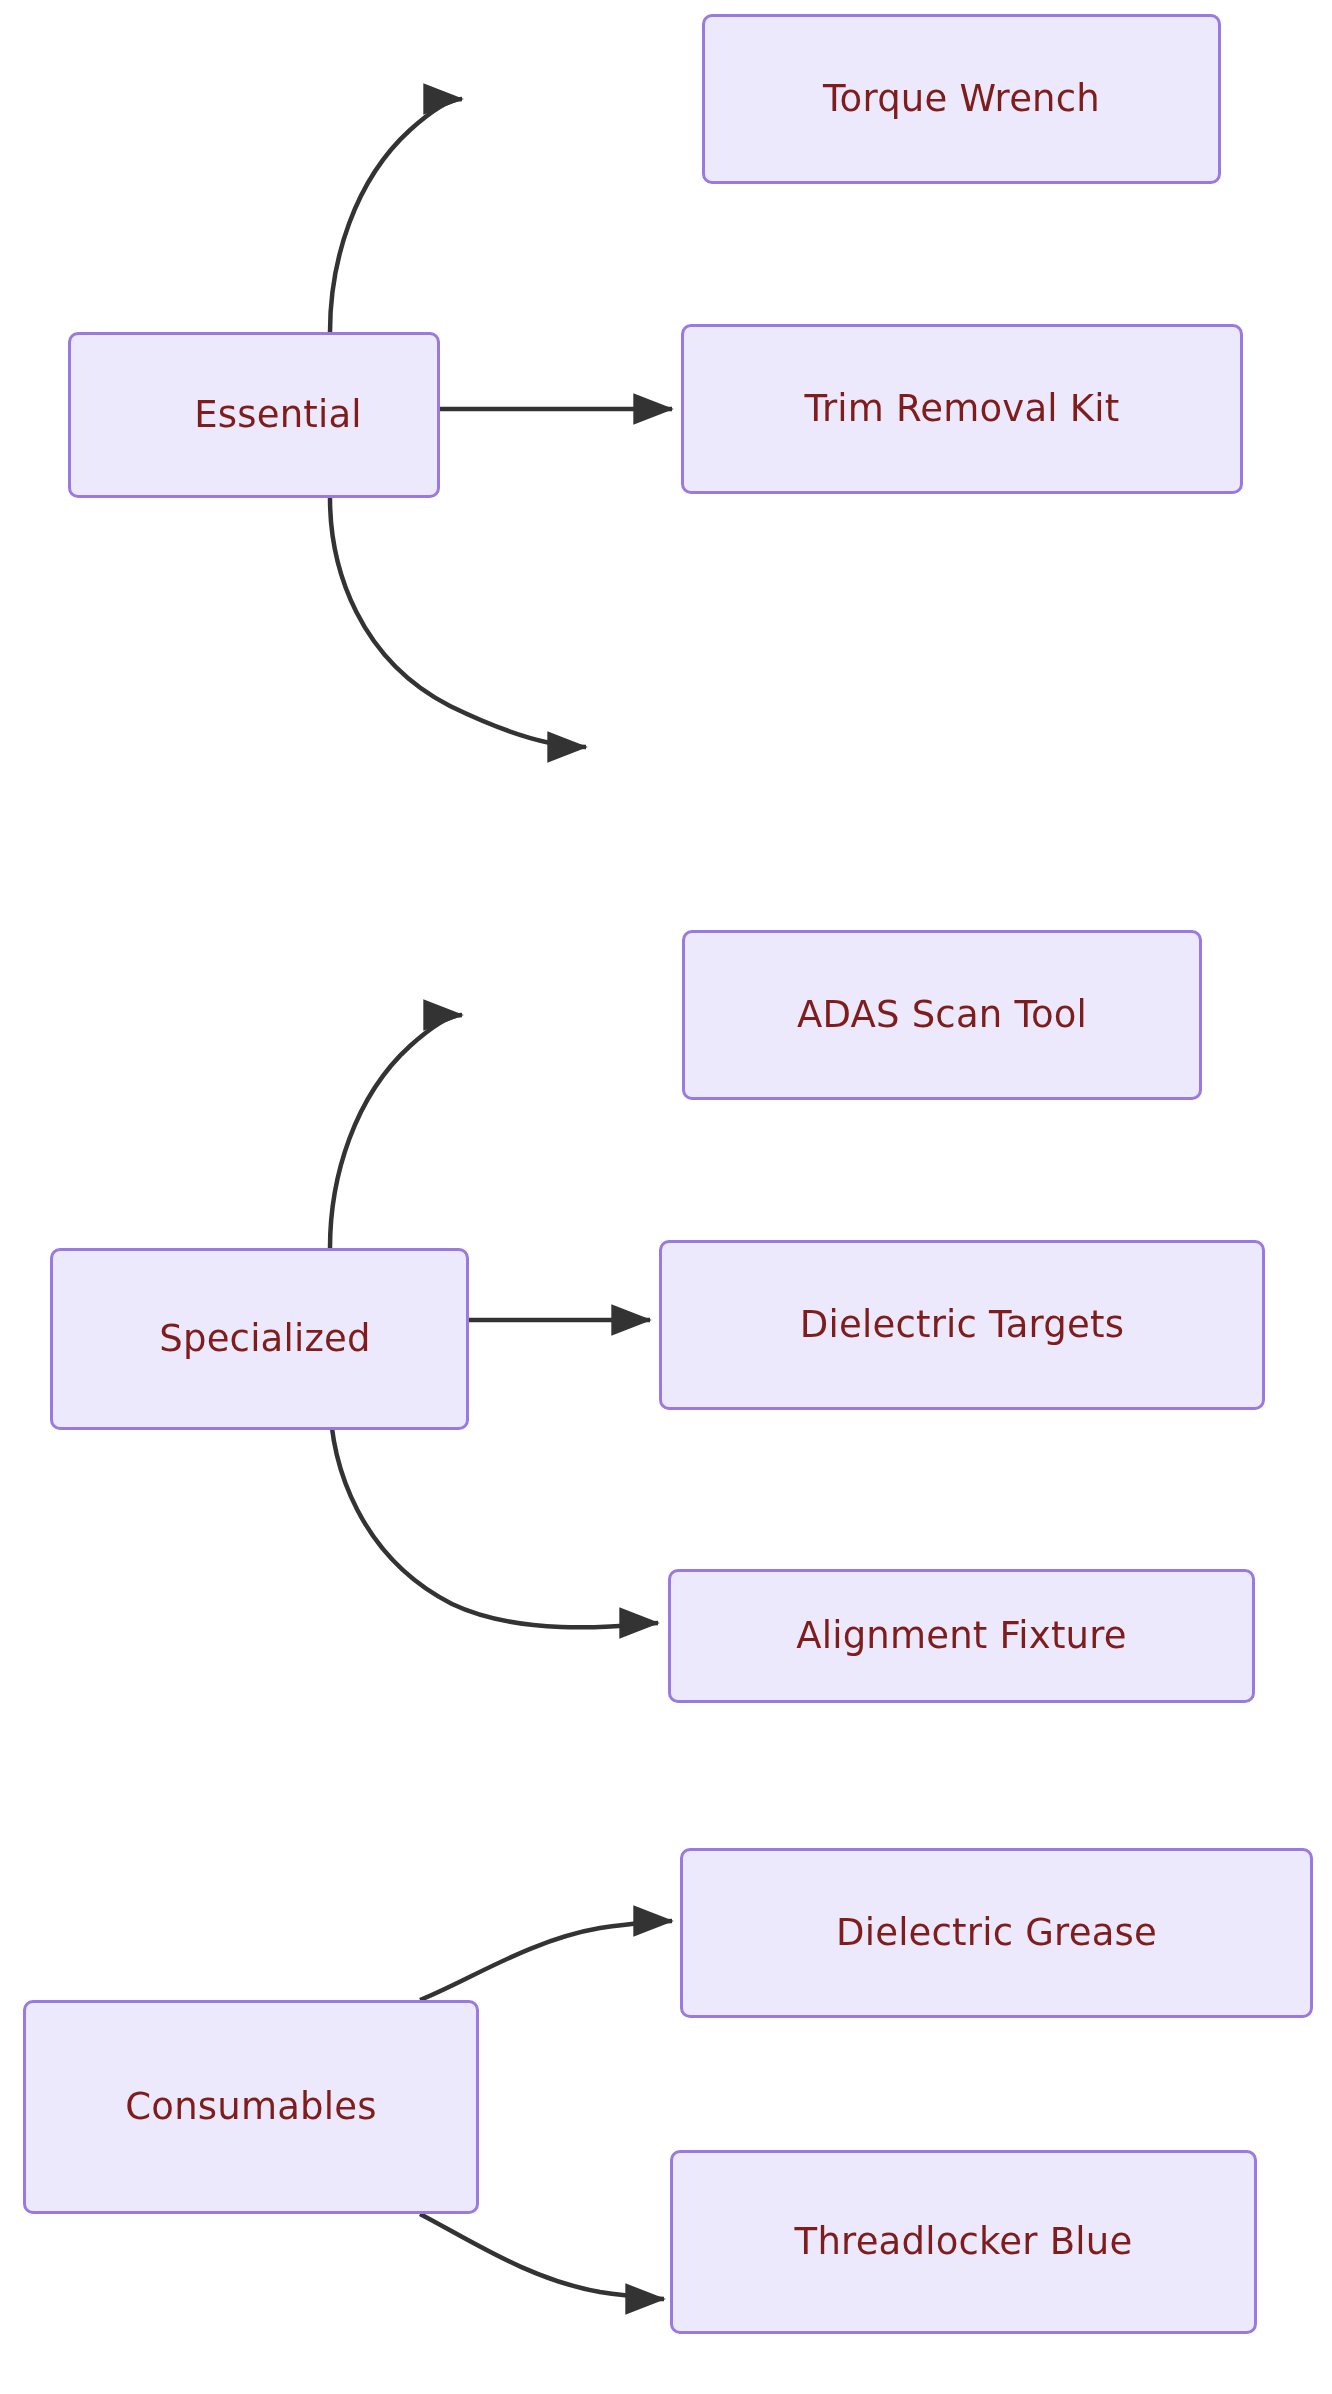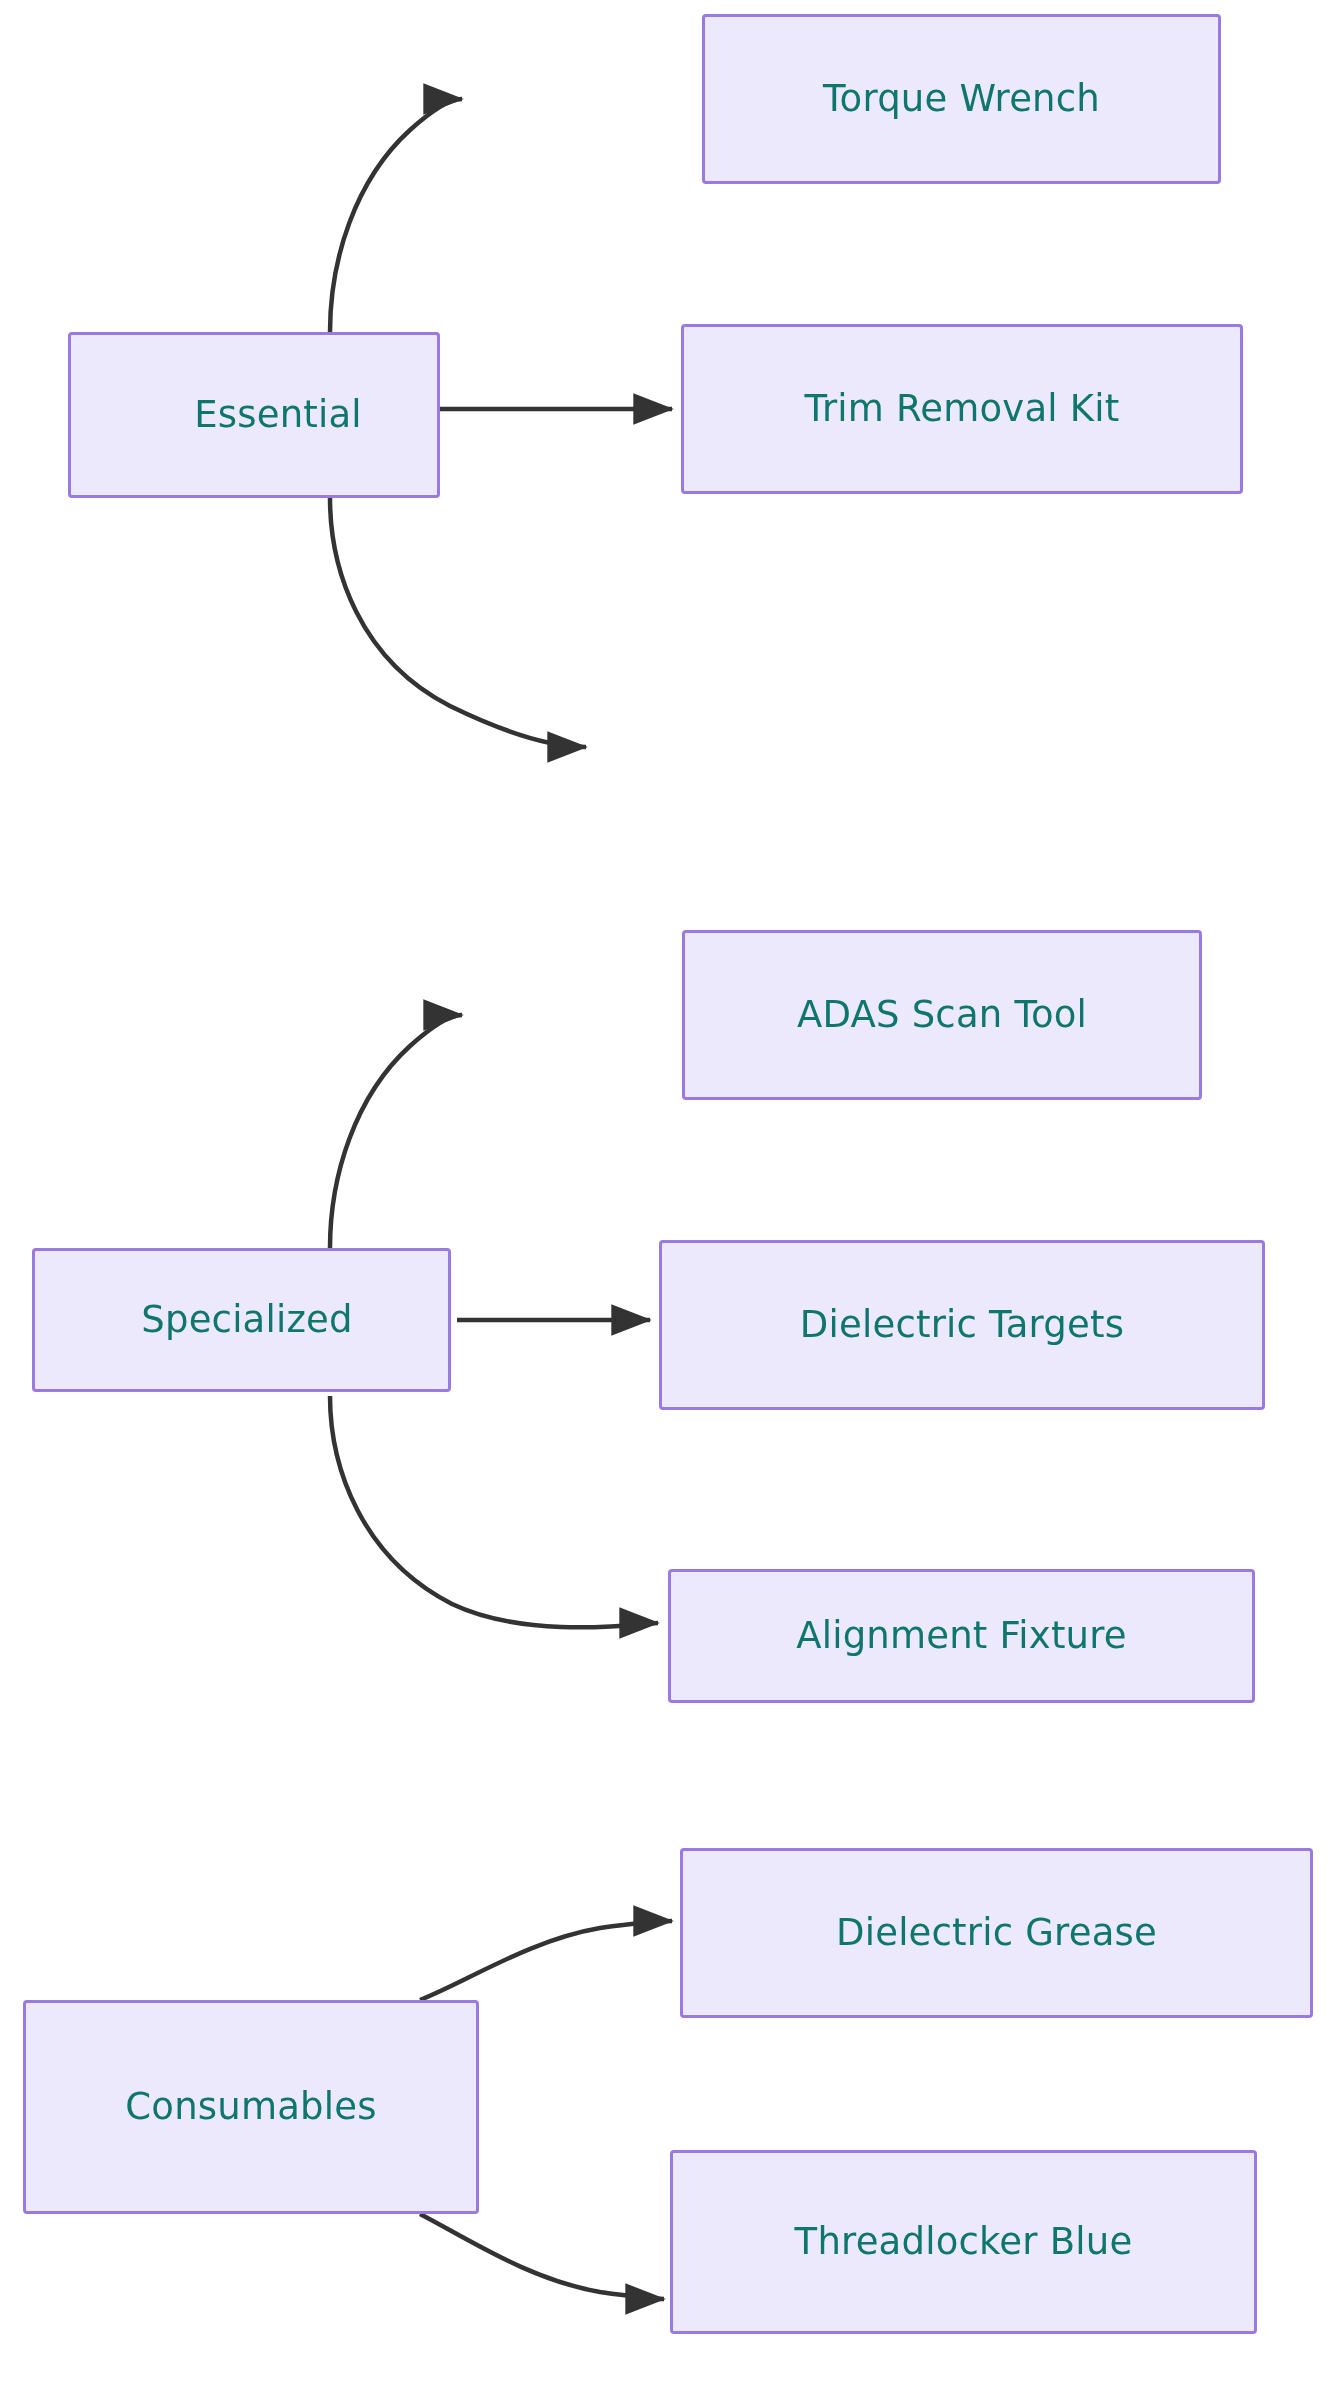--- a/index.html
+++ b/index.html
@@ -26,22 +26,22 @@
     pointer-events: none;
   }
   .node {
     position: absolute;
     box-sizing: border-box;
     display: flex;
     align-items: center;
     justify-content: center;
     background: #ece9fc;
     border: 3px solid #9a79e0;
-    border-radius: 4px;
-    color: #0f766e;
+    border-radius: 10px;
+    color: #7f1d1d;
     font-size: 37px;
     font-weight: 400;
     letter-spacing: 0.2px;
     line-height: 1.1;
     text-align: center;
     white-space: nowrap;
   }
   .node-label {
     display: block;
   }
@@ -81,21 +81,21 @@
 
   <div class="node" style="left:702px; top:14px; width:519px; height:170px;">
     <span class="node-label">Torque Wrench</span>
   </div>
 
   <div class="node" style="left:681px; top:324px; width:562px; height:170px;">
     <span class="node-label">Trim Removal Kit</span>
   </div>
 
 
-  <div class="node" style="left:32px; top:1248px; width:419px; height:144px;padding-left:11px;">
+  <div class="node" style="left:50px; top:1248px; width:419px; height:182px;padding-left:11px;">
     <span class="node-label">Specialized</span>
   </div>
 
   <div class="node" style="left:682px; top:930px; width:520px; height:170px;">
     <span class="node-label">ADAS Scan Tool</span>
   </div>
 
   <div class="node" style="left:659px; top:1240px; width:606px; height:170px;">
     <span class="node-label">Dielectric Targets</span>
   </div>

